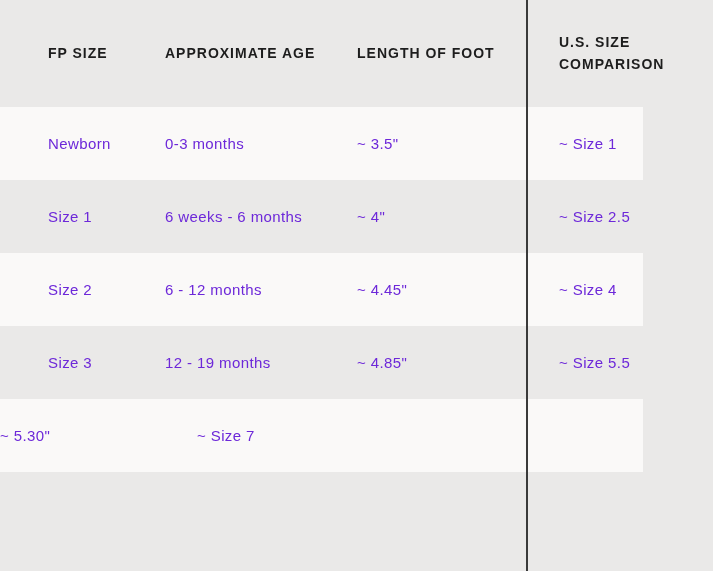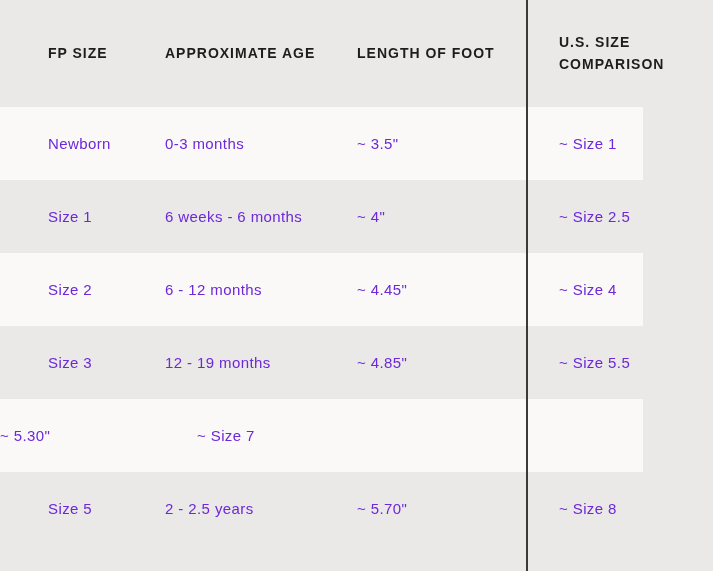--- a/index.html
+++ b/index.html
@@ -96,22 +96,16 @@
     <div class="cell c2">12 - 19 months</div>
     <div class="cell c3">~ 4.85"</div>
     <div class="cell c4">~ Size 5.5</div>
   </div>
 
   <div class="row body light">
     <div class="cell c3">~ 5.30"</div>
     <div class="cell c4">~ Size 7</div>
   </div>
 
-  <div class="row body gray last">
-    <div class="cell c1">Size 5</div>
-    <div class="cell c2">2 - 2.5 years</div>
-    <div class="cell c3">~ 5.70"</div>
-    <div class="cell c4">~ Size 8</div>
-  </div>
 
   <div class="col-divider"></div>
 
 </div>
 
 </body></html>

